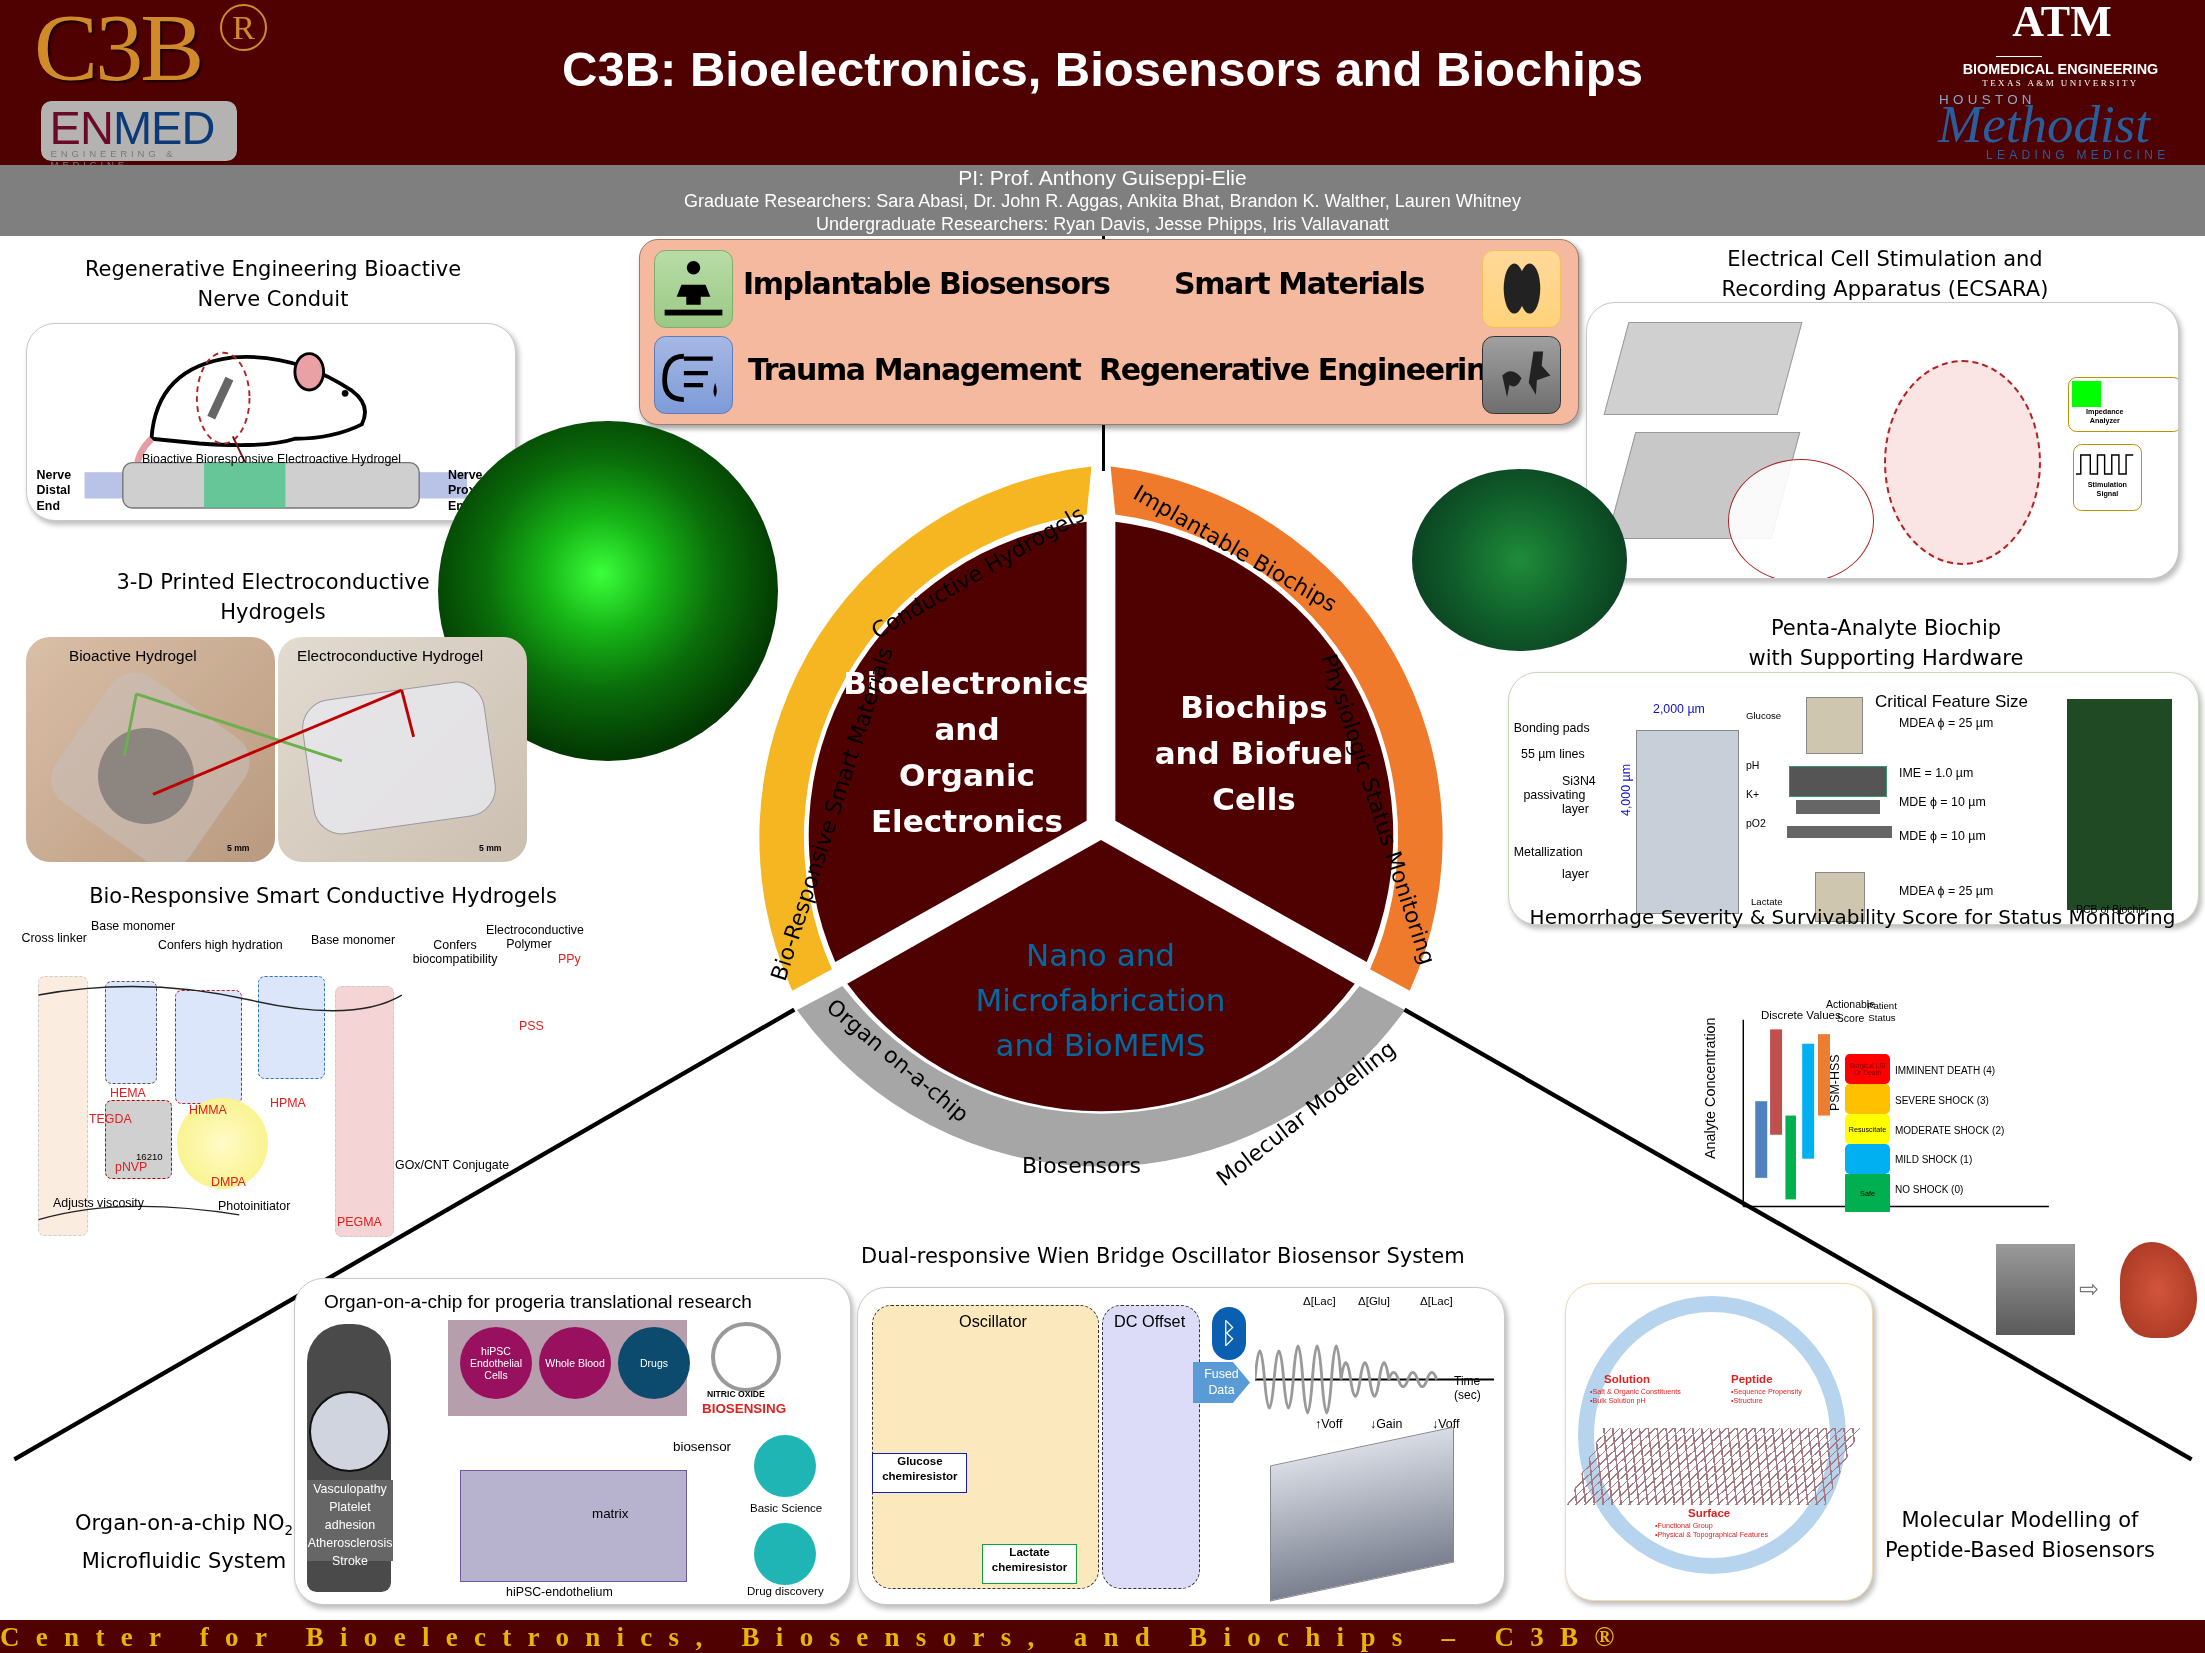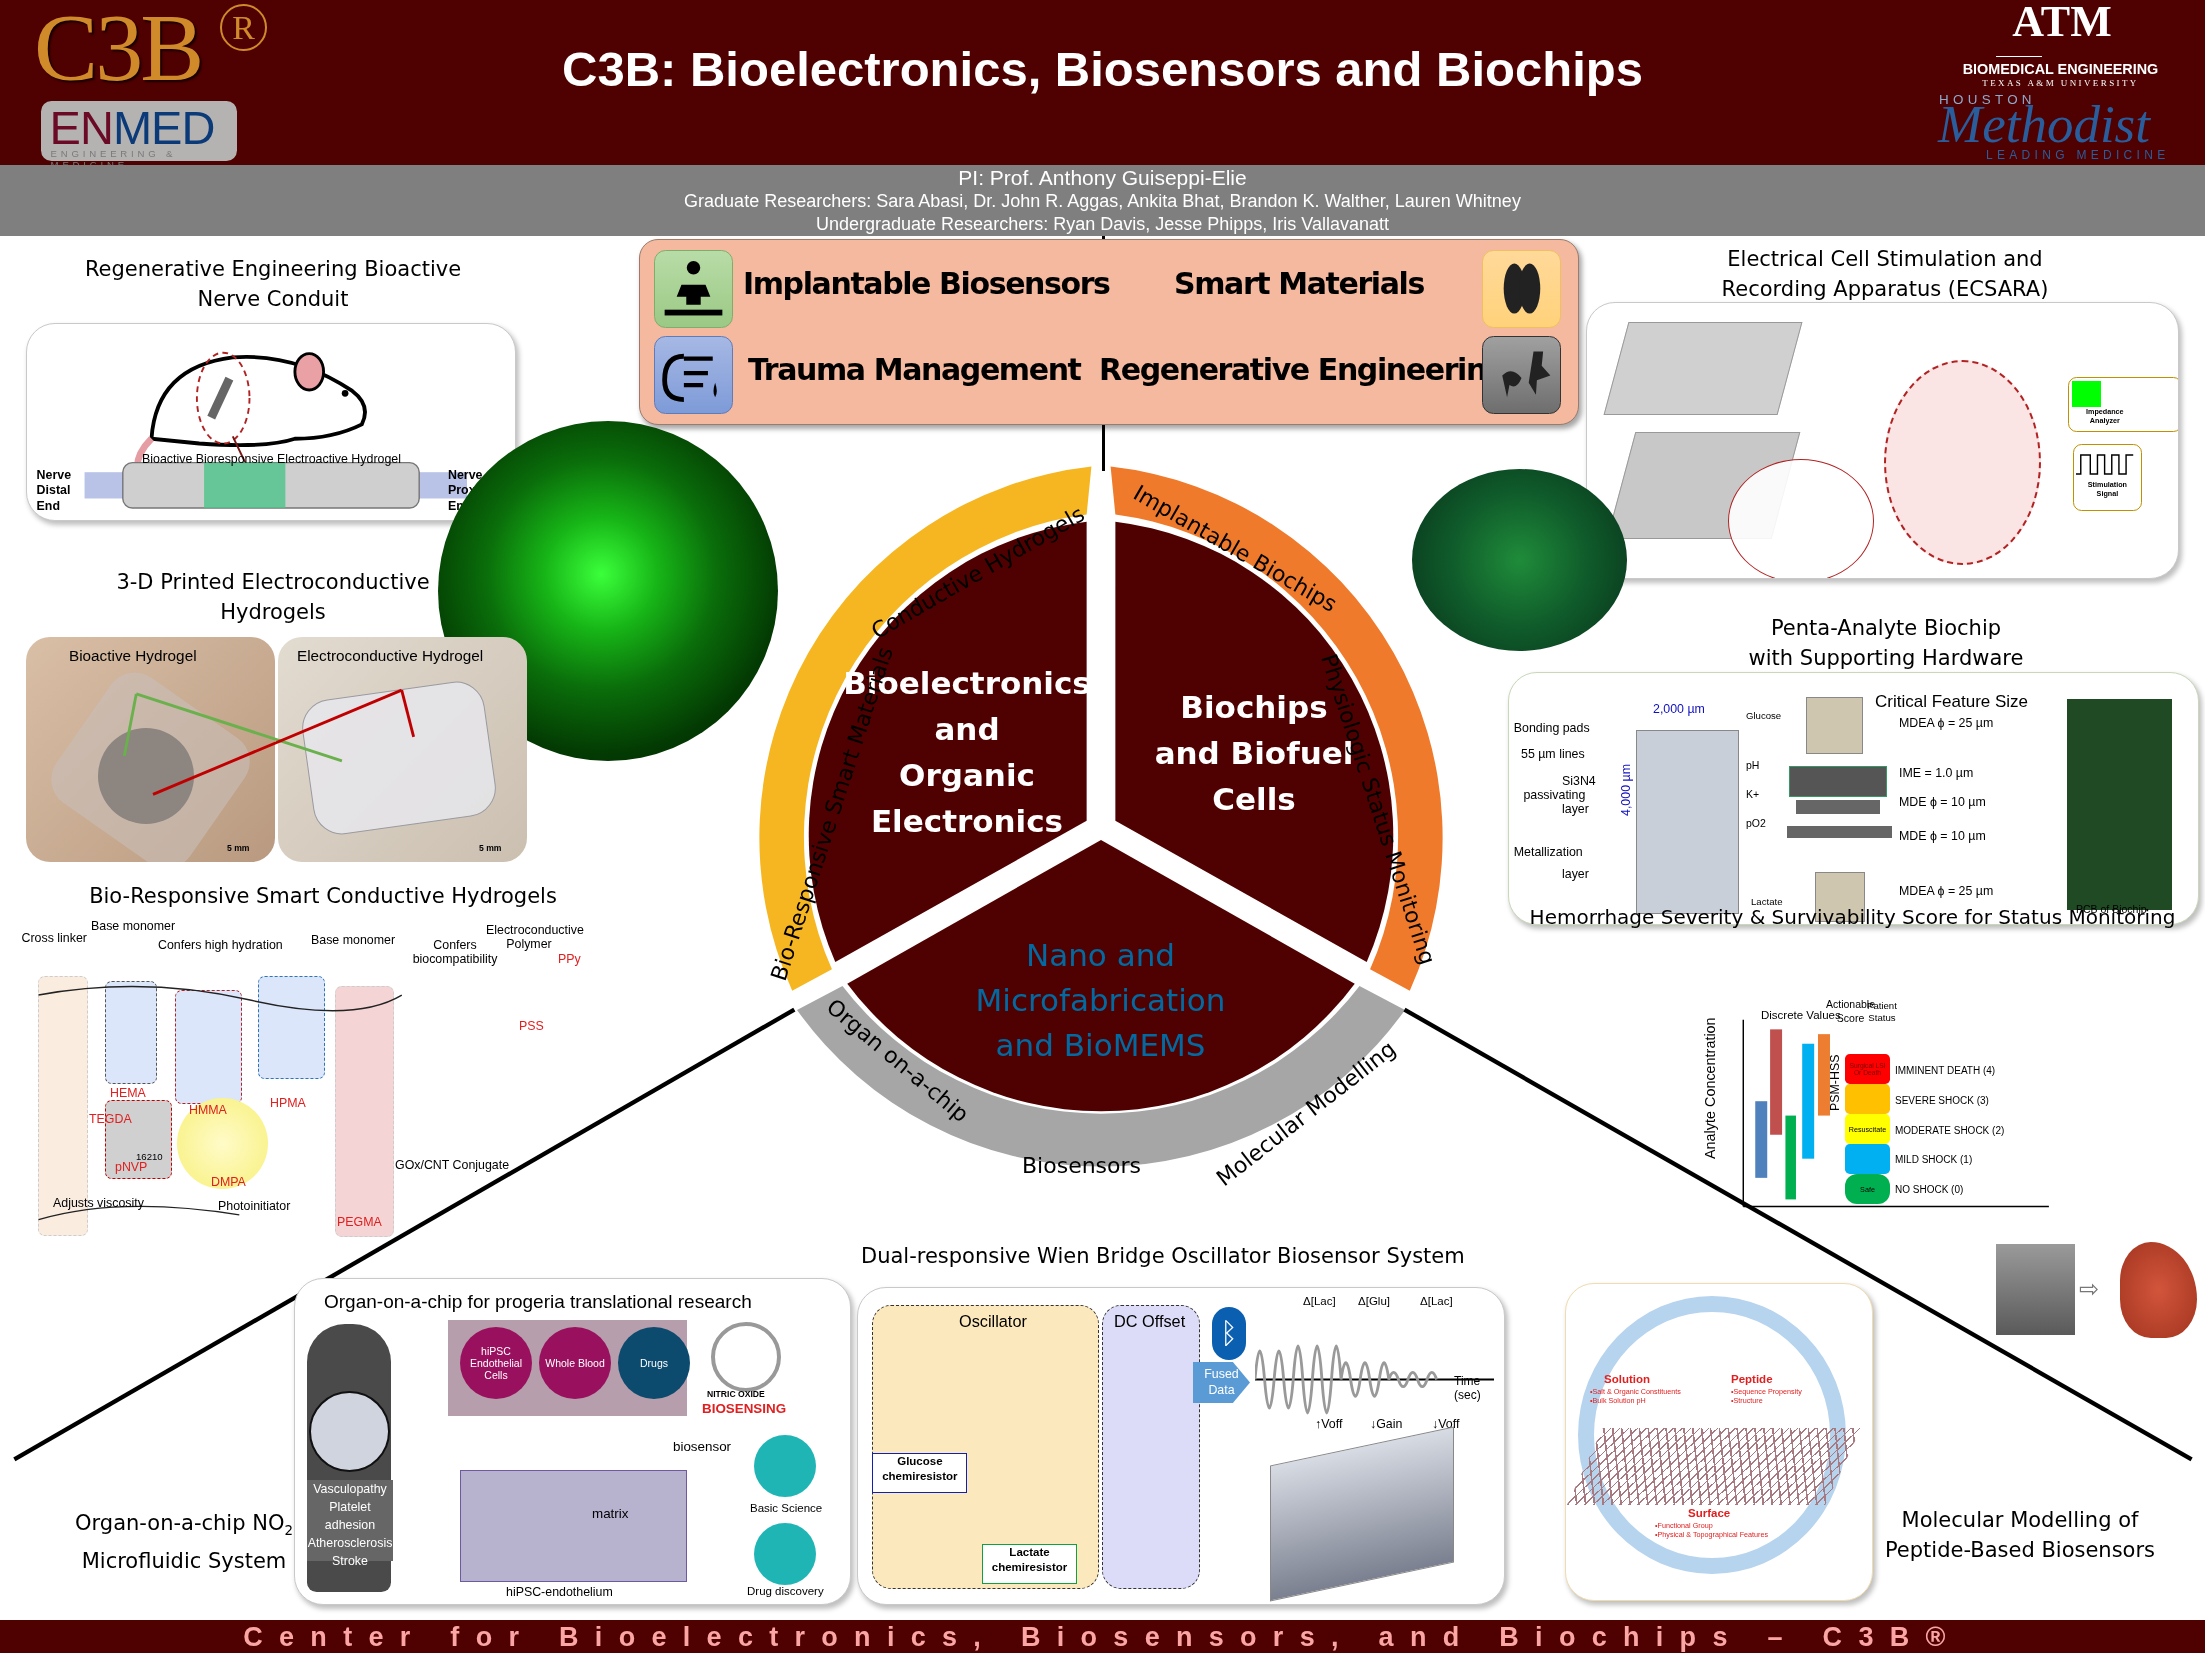--- a/index.html
+++ b/index.html
@@ -29,21 +29,21 @@
   
   #themes{left:639px;top:239px;width:938px;height:184px;background:#f4b99f;border:1.4px solid #9b7b6b;border-radius:19px;box-shadow:2.9px 3.8px 4.8px rgba(0,0,0,.35);}
   .ticon{position:absolute;width:77px;height:76px;border-radius:11.5px;}
   .tlabel{position:absolute;font-family:"DejaVu Sans",sans-serif;font-weight:700;font-size:30px;letter-spacing:-1.4px;}
   
   .sec-title{position:absolute;text-align:center;font-family:"DejaVu Sans",sans-serif;font-size:21px;line-height:30px;}
   .panel{position:absolute;background:#fff;border:1.4px solid #c9c9c9;border-radius:29px;box-shadow:2.9px 3.8px 5.7px rgba(0,0,0,.25);overflow:hidden;}
   
   #wheel{left:718px;top:457px;width:766px;height:766px;}
   
-  #footer{left:0;top:1620px;width:2205px;height:34px;background:#4f0000;color:#fca5a5;text-align:center;font-weight:700;font-size:27px;letter-spacing:16.3px;line-height:34px;}
+  #footer{left:0;top:1620px;width:2205px;height:34px;background:#4f0000;color:#eab308;font-weight:700;font-size:27px;letter-spacing:16.3px;line-height:34px;font-family:Liberation Serif, serif;}
   .lbl{position:absolute;font-size:12.4px;}
   .red{color:#e02020;}
 </style>
 </head>
 <body>
 
 <div id="header" class="abs"></div>
 <div id="c3b-logo" class="abs">C3B</div>
 <div id="c3b-reg" class="abs">R</div>
 <div id="enmed" class="abs">
@@ -317,21 +317,21 @@
   <div class="lbl" style="left:163px;top:8.6px;font-size:9.6px;text-align:center;line-height:12.4px;">
       <div>Patient</div>
       <div>Status</div>
     </div>
   <div class="abs" style="left:124px;top:120px;transform:rotate(-90deg);transform-origin:left top;font-size:12.4px;white-space:nowrap;">PSM-HSS</div>
   <div class="abs" style="left:141px;top:63px;width:45px;">
     <div style="height:30px;background:#ff0000;border-radius:4.8px;font-size:6.7px;text-align:center;color:#7a0000;display:flex;align-items:center;justify-content:center;">Surgical LSI Or Death</div>
     <div style="height:30px;background:#ffc000;border-radius:4.8px;"></div>
     <div style="height:30px;background:#ffff00;border-radius:4.8px;font-size:7.2px;text-align:center;display:flex;align-items:center;justify-content:center;">Resuscitate</div>
     <div style="height:30px;background:#00b0f0;border-radius:4.8px;"></div>
-    <div style="height:30px;background:#00b050;border-radius:12px;font-size:7.2px;text-align:center;display:flex;align-items:center;justify-content:center;">Safe</div>
+    <div style="height:38px;background:#00b050;border-radius:1px;font-size:7.2px;text-align:center;display:flex;align-items:center;justify-content:center;">Safe</div>
   </div>
   <div class="lbl" style="left:191px;top:74px;font-size:10px;">IMMINENT DEATH (4)</div>
   <div class="lbl" style="left:191px;top:104px;font-size:10px;">SEVERE SHOCK (3)</div>
   <div class="lbl" style="left:191px;top:134px;font-size:10px;">MODERATE SHOCK (2)</div>
   <div class="lbl" style="left:191px;top:163px;font-size:10px;">MILD SHOCK (1)</div>
   <div class="lbl" style="left:191px;top:193px;font-size:10px;">NO SHOCK (0)</div>
 </div>
 
 <div class="abs" style="left:1996px;top:1244px;width:79px;height:91px;background:linear-gradient(#9a9a9a,#5a5a5a);"></div>
 <div class="abs" style="left:2079px;top:1275px;font-size:24px;color:#777;">⇨</div>

